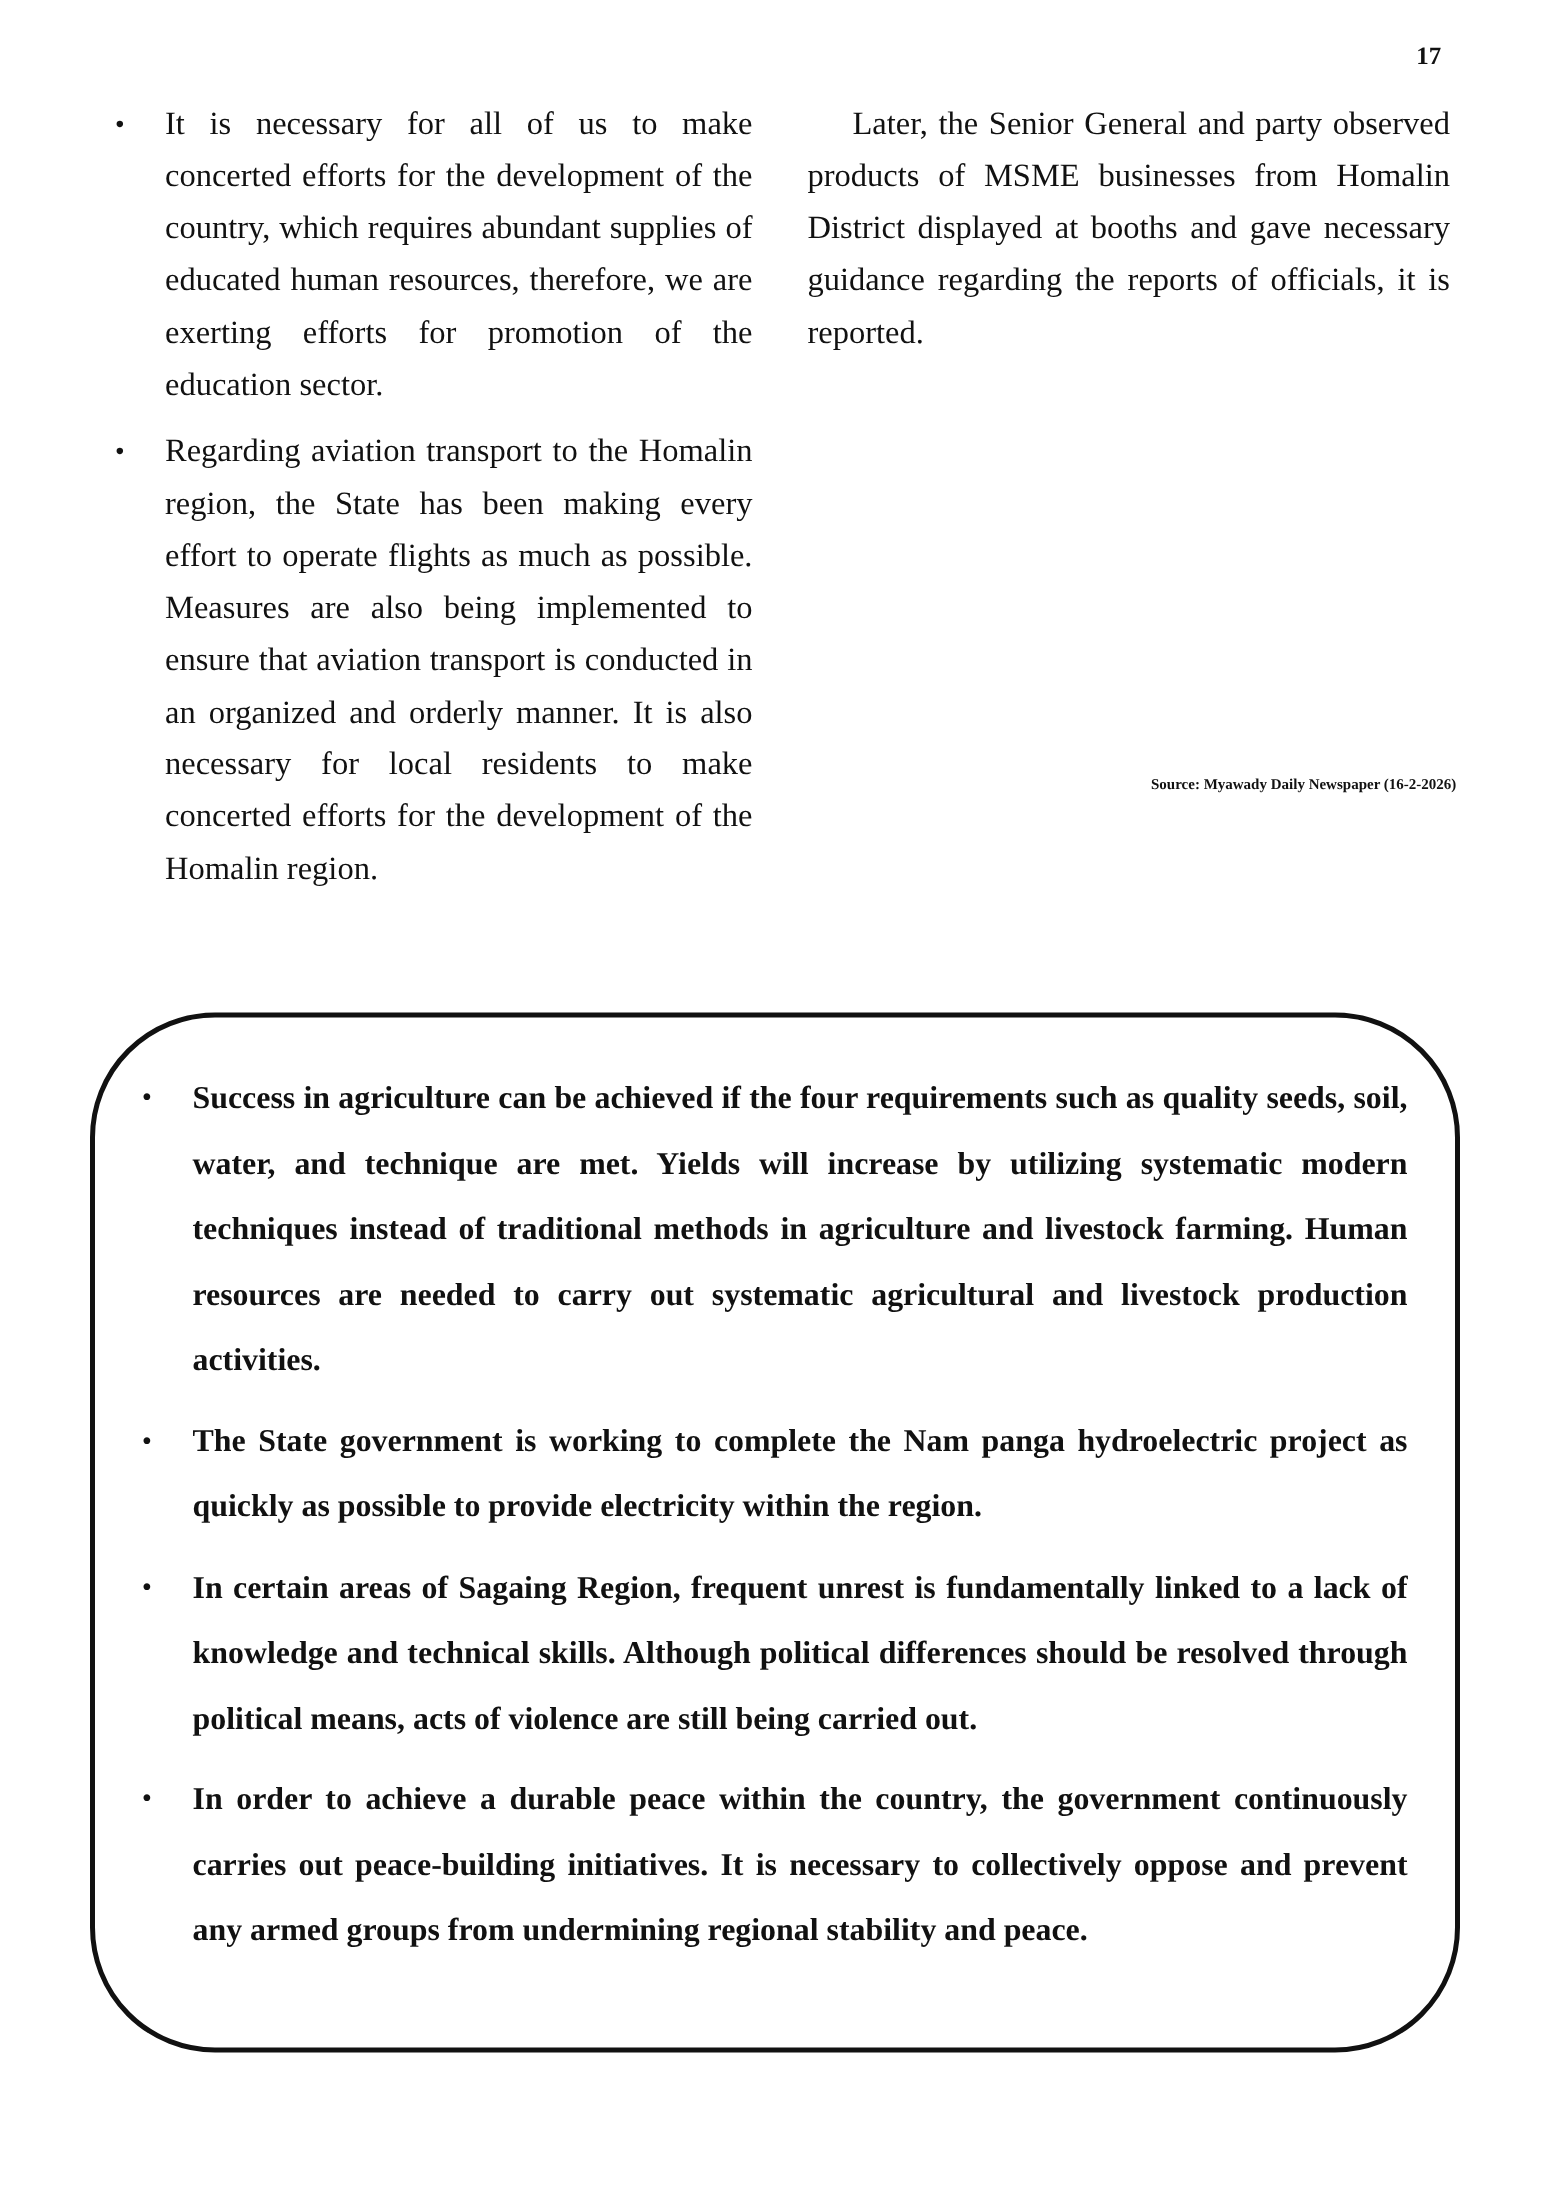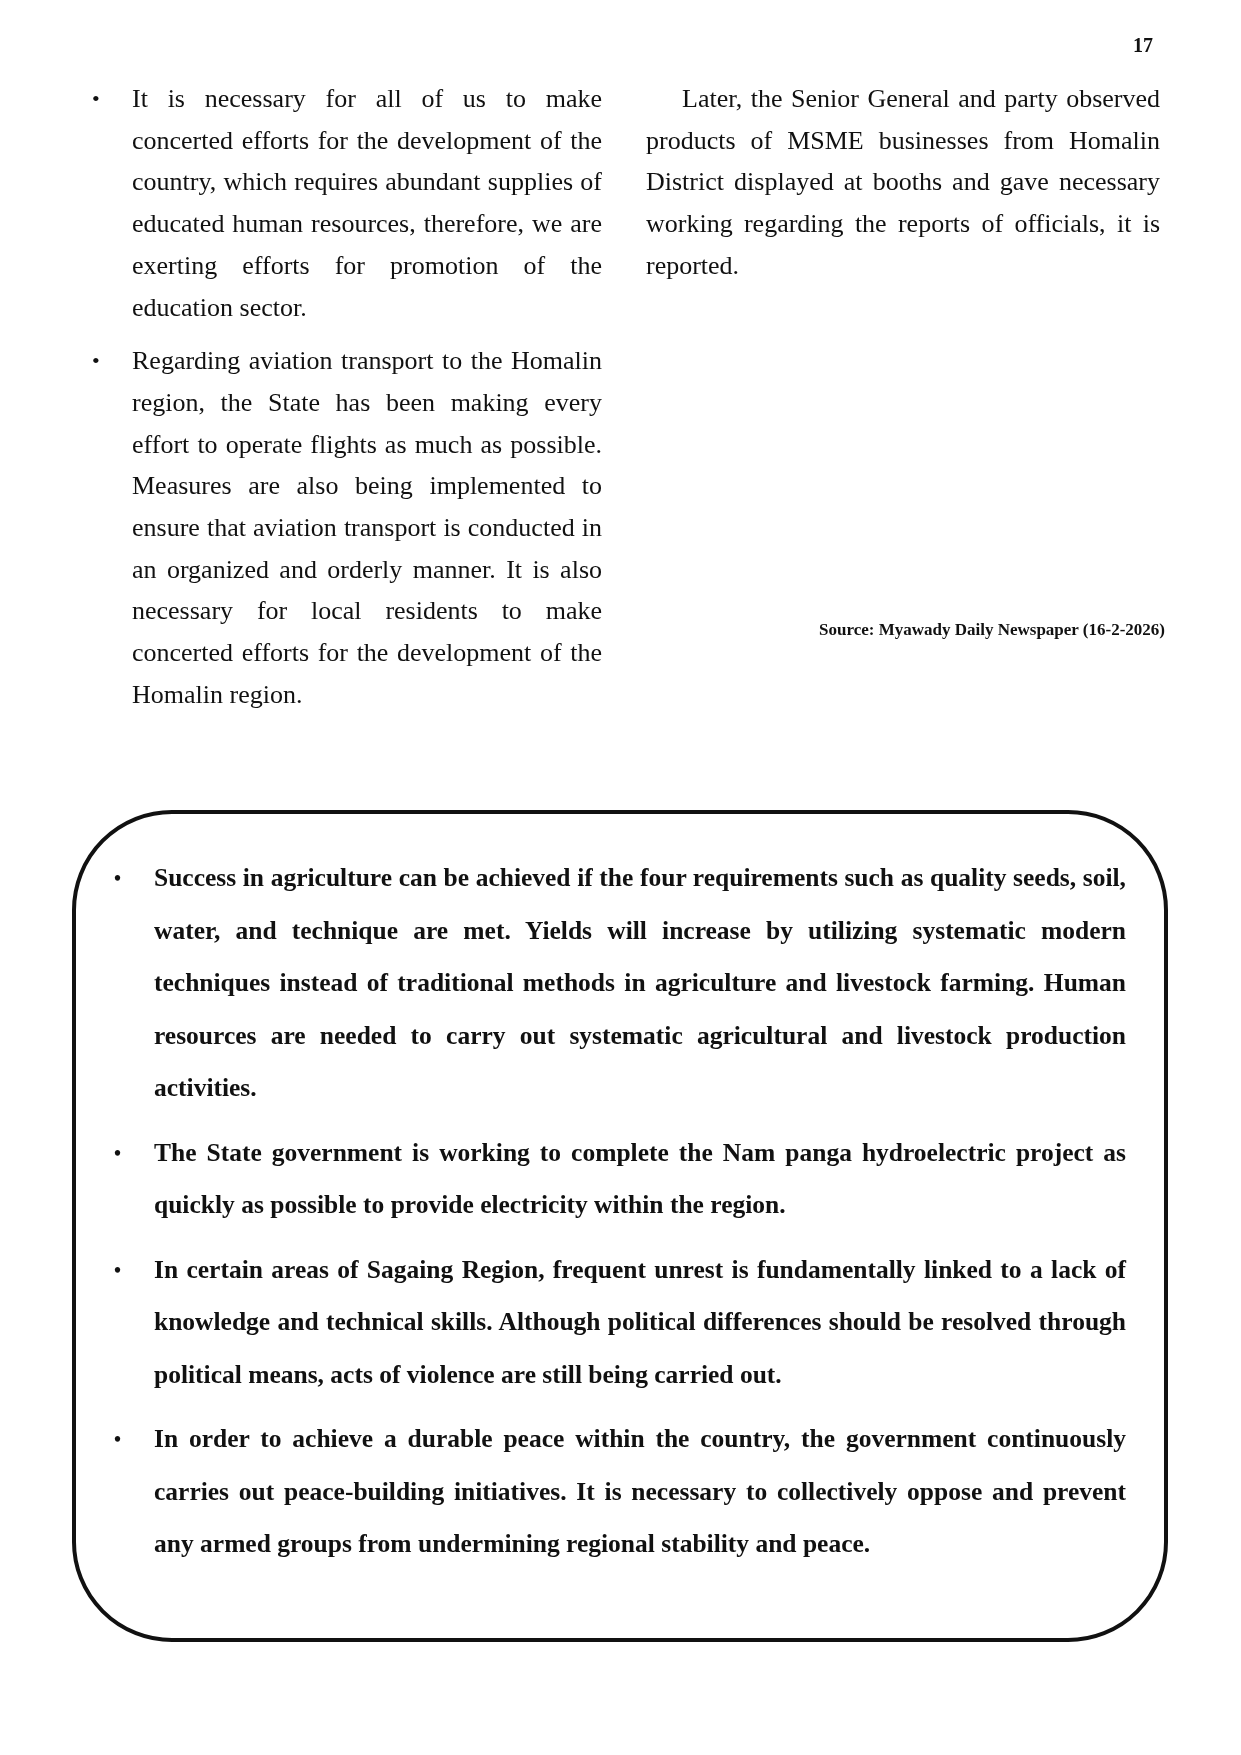--- a/index.html
+++ b/index.html
@@ -6,21 +6,21 @@
   body { width:1241px; height:1755px; position:relative; overflow:hidden;
          font-family:"Liberation Serif", "DejaVu Serif", serif; color:#111; }
   .page-number { position:absolute; top:34px; right:88px; font-weight:bold; font-size:20px; }
   .col { position:absolute; top:78px; font-size:26px; line-height:41.7px; }
   .col-left { left:92px; width:510px; }
   .col-right { left:646px; width:514px; }
   .bullet-list { list-style:none; margin:0; padding:0; }
   .bullet-item { position:relative; padding-left:40px; text-align:justify; margin-bottom:12px; }
   .bullet-dot { position:absolute; left:0; top:0; font-size:22px; }
   .para { text-align:justify; text-indent:36px; margin:0 0 12px 0; }
-  .source { position:absolute; top:620px; right:76px; font-weight:bold; font-size:17px; }
+  .source { position:absolute; top:620px; right:76px; font-weight:bold; font-size:12px; }
   .box { position:absolute; left:72px; top:810px; width:1096px; height:832px;
          border:4px solid #111; border-radius:100px; box-sizing:border-box; }
   .box-list { list-style:none; margin:0; padding:0; position:absolute; left:38px; right:38px; top:38px; }
   .box-item { position:relative; padding-left:40px; font-weight:bold; font-size:25.5px;
               line-height:52.5px; text-align:justify; margin-bottom:12px; }
   .box-item .bullet-dot { font-size:20px; top:0; }
 </style>
 </head>
 <body>
 
@@ -33,21 +33,21 @@
       <span>It is necessary for all of us to make concerted efforts for the development of the country, which requires abundant supplies of educated human resources, therefore, we are exerting efforts for promotion of the education sector.</span>
     </li>
     <li class="bullet-item">
       <span class="bullet-dot">•</span>
       <span>Regarding aviation transport to the Homalin region, the State has been making every effort to operate flights as much as possible. Measures are also being implemented to ensure that aviation transport is conducted in an organized and orderly manner. It is also necessary for local residents to make concerted efforts for the development of the Homalin region.</span>
     </li>
   </ul>
 </div>
 
 <div class="col col-right">
-  <p class="para">Later, the Senior General and party observed products of MSME businesses from Homalin District displayed at booths and gave necessary working regarding the reports of officials, it is reported.</p>
+  <p class="para">Later, the Senior General and party observed products of MSME businesses from Homalin District displayed at booths and gave necessary guidance regarding the reports of officials, it is reported.</p>
 </div>
 
 <div class="source">Source: Myawady Daily Newspaper (16-2-2026)</div>
 
 <div class="box">
   <ul class="box-list">
     <li class="box-item">
       <span class="bullet-dot">•</span>
       <span>Success in agriculture can be achieved if the four requirements such as quality seeds, soil, water, and technique are met. Yields will increase by utilizing systematic modern techniques instead of traditional methods in agriculture and livestock farming. Human resources are needed to carry out systematic agricultural and livestock production activities.</span>
     </li>

